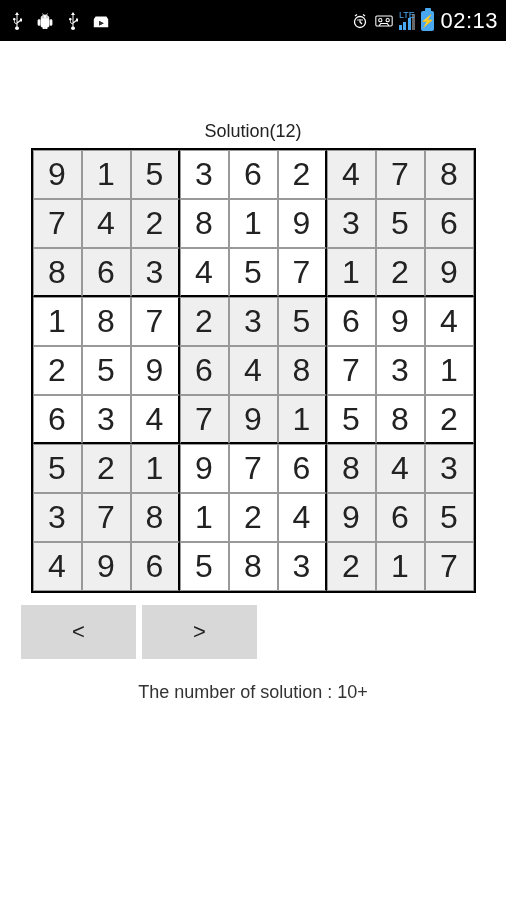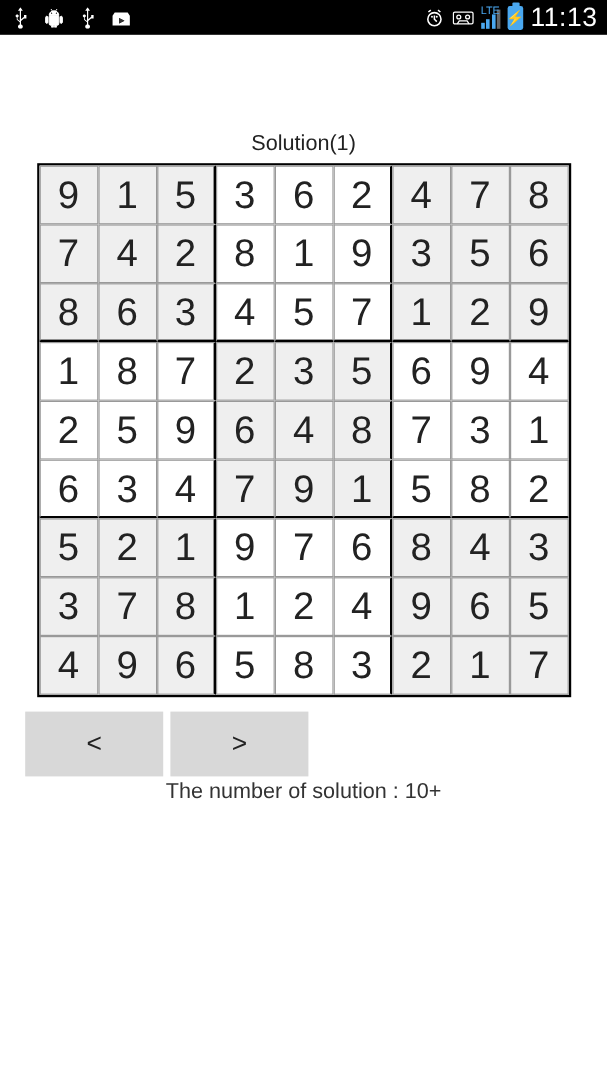--- a/index.html
+++ b/index.html
@@ -8,21 +8,21 @@
       box-sizing: border-box;
     }
     body {
       width: 506px;
       height: 900px;
       background: #ffffff;
       font-family: Arial, sans-serif;
       overflow: hidden;
     }
     .status-bar {
-      height: 29px;
+      height: 41px;
       background: #000000;
       display: flex;
       align-items: center;
       justify-content: space-between;
       padding: 0 8px;
       color: #ffffff;
     }
     .status-left {
       display: flex;
       align-items: center;
@@ -151,21 +151,21 @@
     }
     .btn.nav {
       width: 115px;
     }
     .btn.edit {
       flex: 1;
     }
     .footer-text {
       font-size: 18px;
       color: #333;
-      margin-top: 2px;
+      margin-top: 23px;
     }
   </style>
 </head>
 <body>
 
 <div class="status-bar">
   <div class="status-left">
     <span class="status-icon">
       <svg width="16" height="18" viewBox="0 0 16 18" fill="white">
         <path d="M8 0 L10 3 L8.5 3 L8.5 10 L11 8 L11 6.5 L13 6.5 L13 9.5 L11 9.5 L8.5 11.5 L8.5 14.5 C9.5 14.8 10 15.5 10 16.3 C10 17.3 9.1 18 8 18 C6.9 18 6 17.3 6 16.3 C6 15.5 6.5 14.8 7.5 14.5 L7.5 12.5 L5 10.5 L5 8.5 C4.3 8.3 4 7.8 4 7.2 C4 6.5 4.6 6 5.3 6 C6 6 6.6 6.5 6.6 7.2 C6.6 7.8 6.3 8.3 5.6 8.5 L5.6 10 L7.5 11.5 L7.5 3 L6 3 Z"></path>
@@ -213,26 +213,26 @@
       <div class="signal-bars">
         <div class="signal-bar"></div>
         <div class="signal-bar"></div>
         <div class="signal-bar"></div>
         <div class="signal-bar"></div>
       </div>
     </span>
     <span class="battery-icon">
       <span class="battery-bolt">⚡</span>
     </span>
-    <span class="clock">11:13</span>
+    <span class="clock">02:13</span>
   </div>
 </div>
 
 <div class="content">
-  <div class="title">Solution(1)</div>
+  <div class="title">Solution(12)</div>
   <div class="sudoku-grid" id="sudoku-grid">
       <div class="sudoku-cell shaded">9</div>
       <div class="sudoku-cell shaded">1</div>
       <div class="sudoku-cell shaded border-right">5</div>
       <div class="sudoku-cell">3</div>
       <div class="sudoku-cell">6</div>
       <div class="sudoku-cell border-right">2</div>
       <div class="sudoku-cell shaded">4</div>
       <div class="sudoku-cell shaded">7</div>
       <div class="sudoku-cell shaded">8</div>

